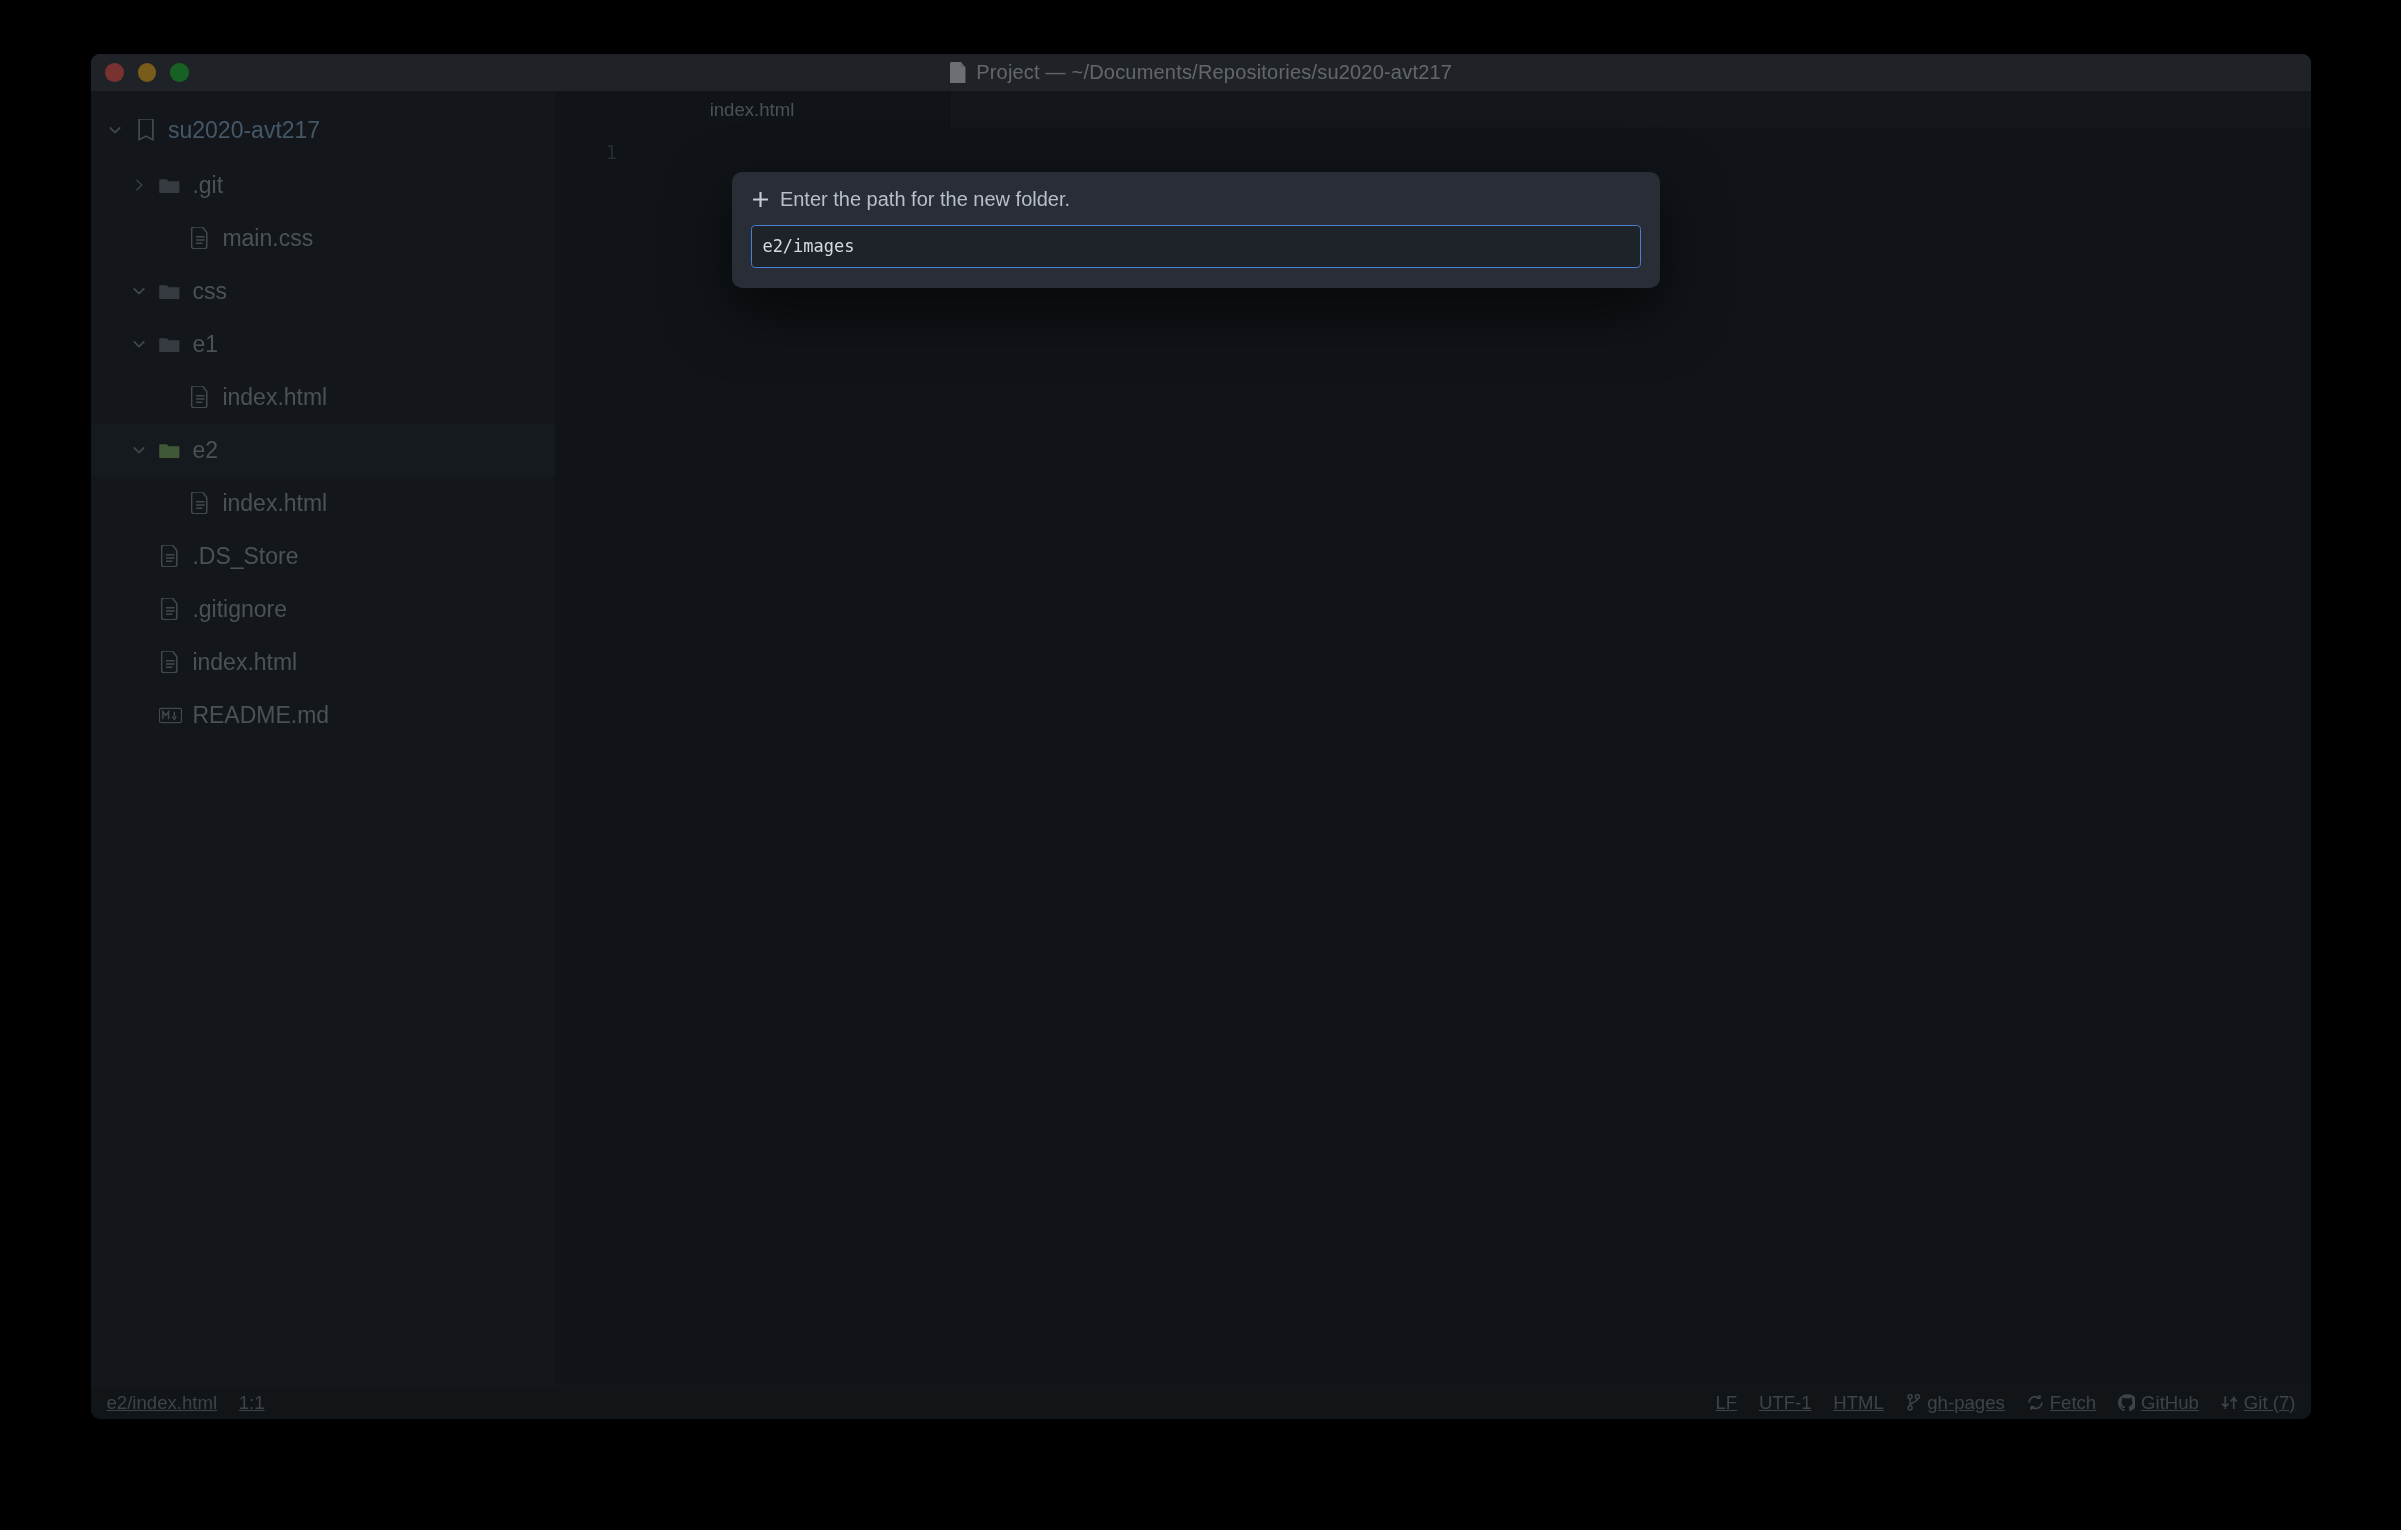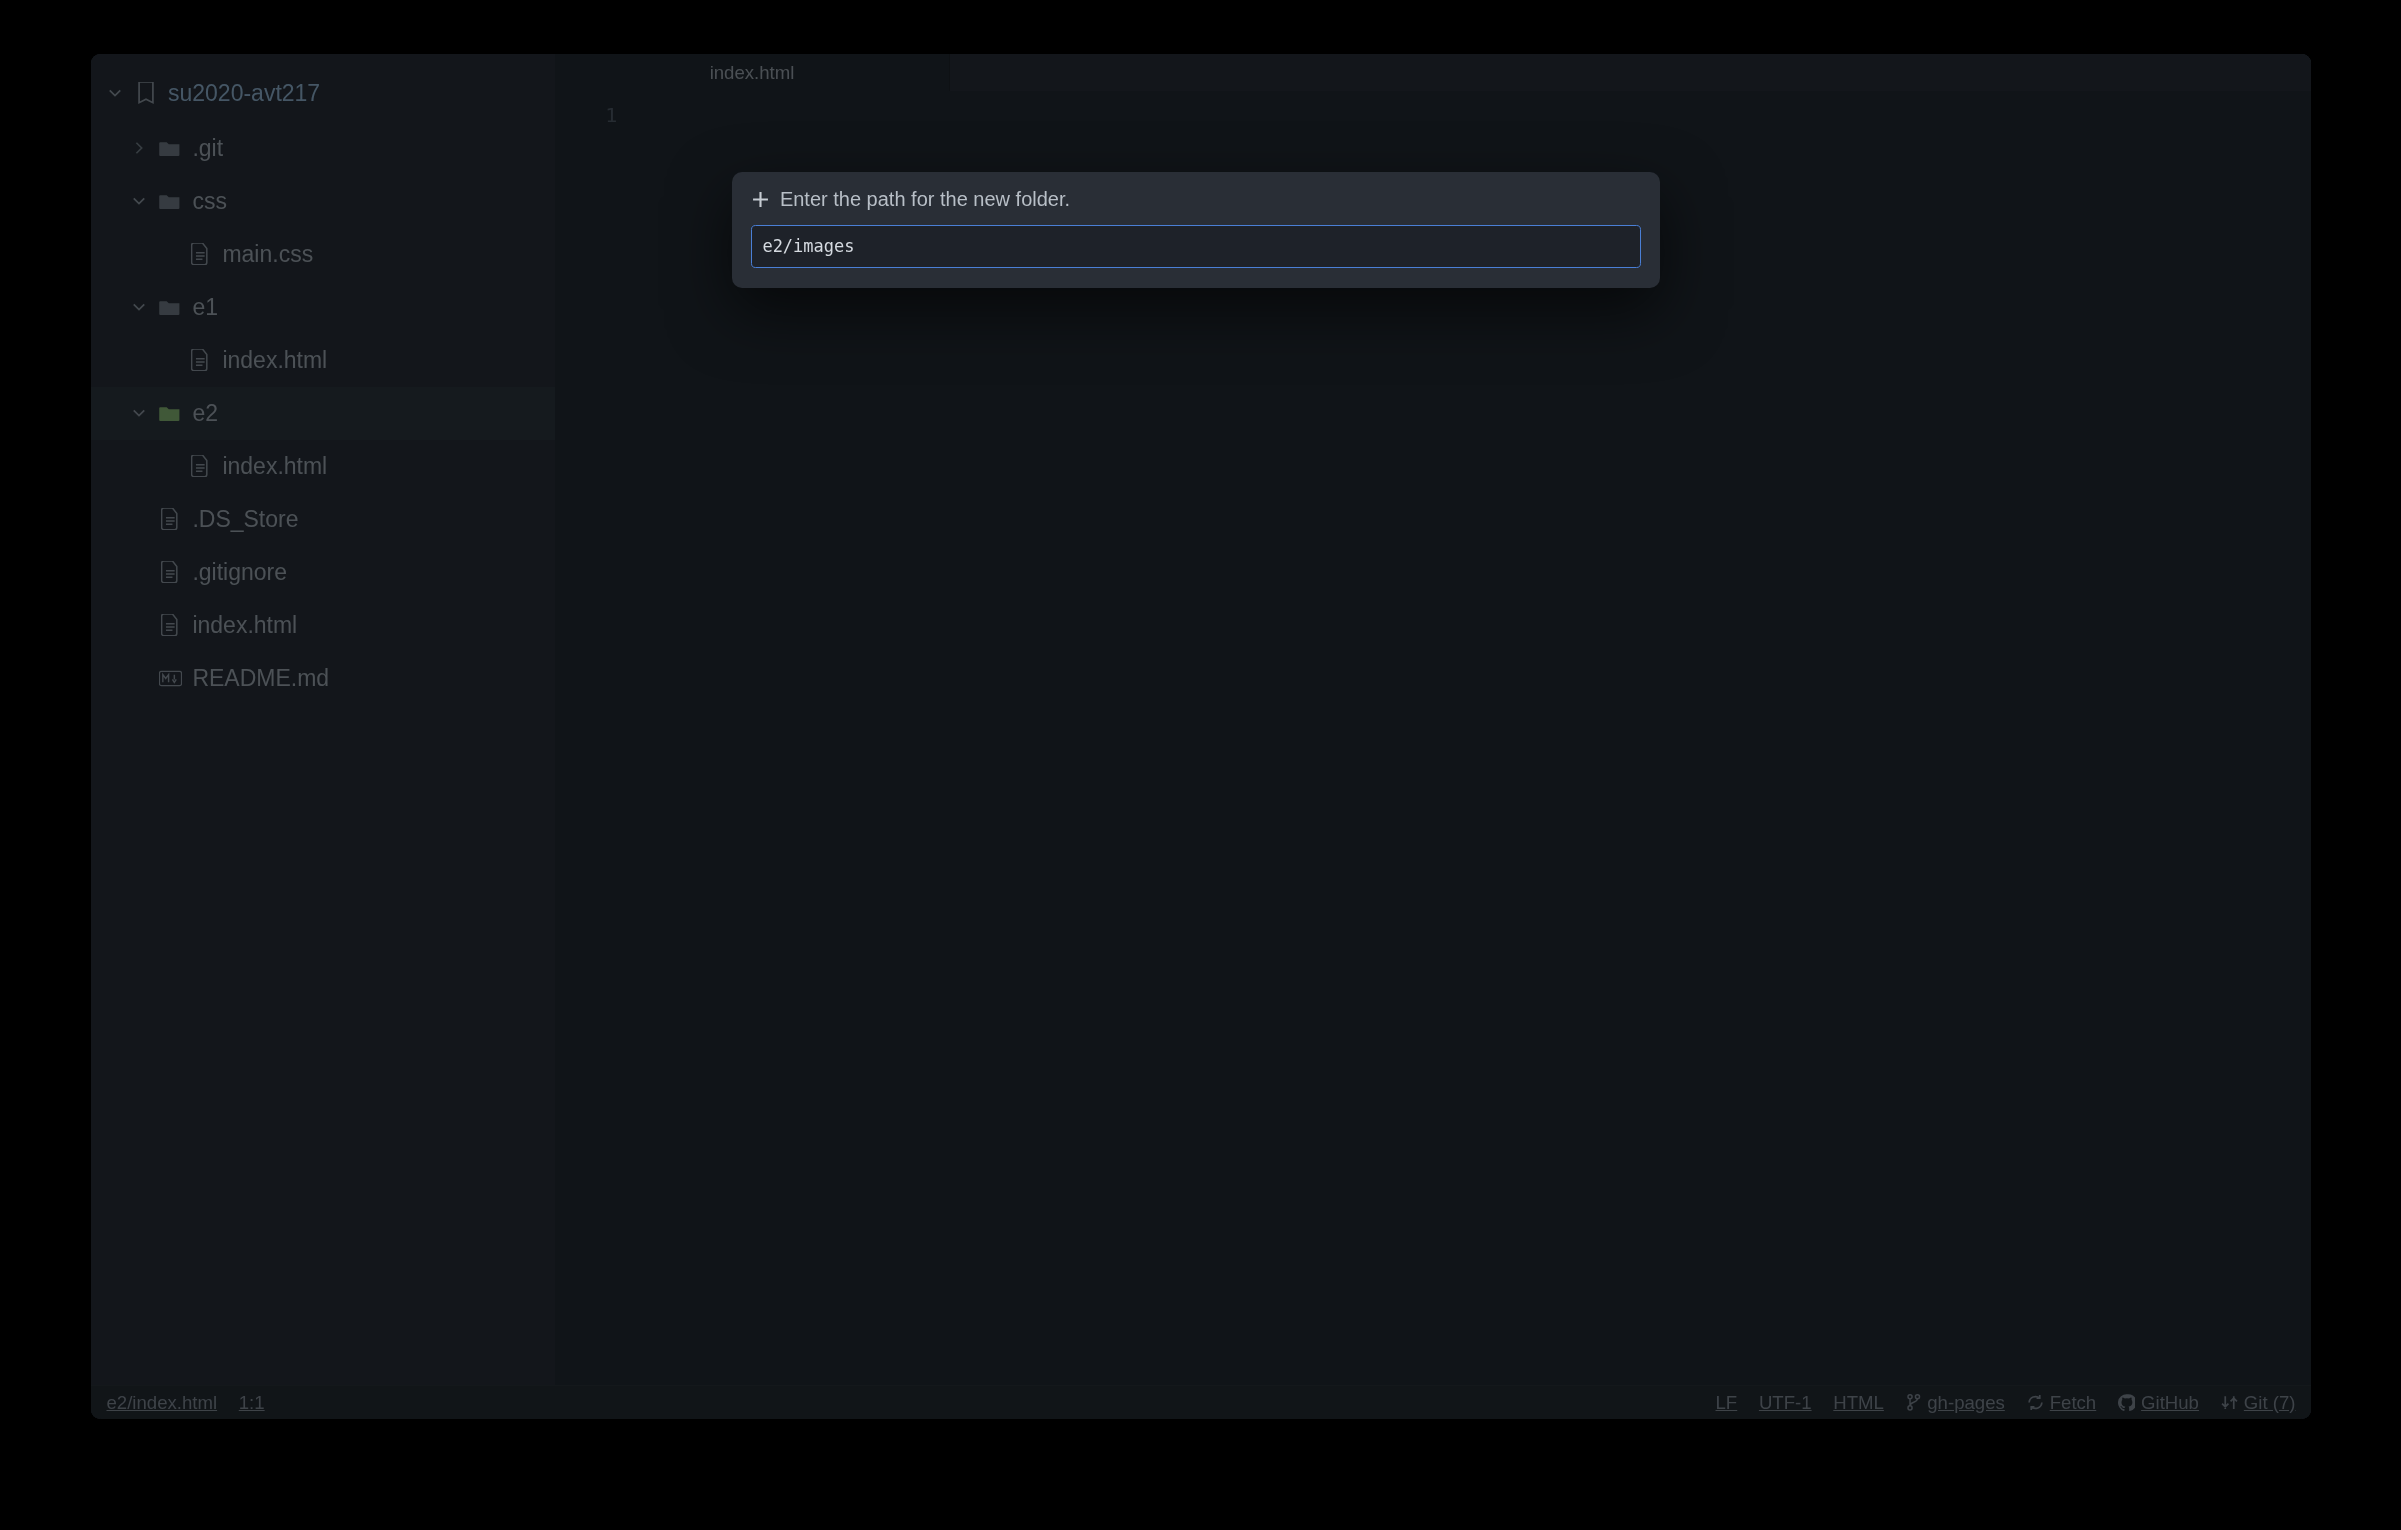--- a/index.html
+++ b/index.html
@@ -151,20 +151,36 @@
 
 
 svg { display:block; }
 </style>
 </head>
 <body>
 
 <div class="stage" id="stage" style="transform: scale(1);">
 <div class="app-window">
 
+  <div class="titlebar">
+    <div class="traffic-lights">
+      <div class="tl close"></div>
+      <div class="tl min"></div>
+      <div class="tl max"></div>
+    </div>
+    <div class="title-center">
+      <span class="doc-icon">
+        <svg width="17" height="21.7" viewBox="0 0 22 28">
+              <path d="M2 0h12l6 7v19a2 2 0 0 1-2 2H2a2 2 0 0 1-2-2V2a2 2 0 0 1 2-2z" fill="#e6e8eb"></path>
+              <path d="M14 0l6 7h-6z" fill="#c5c9cf"></path>
+            </svg>
+      </span>
+      <span class="title-text">Project — ~/Documents/Repositories/su2020-avt217</span>
+    </div>
+  </div>
 
   <div class="body">
 
     <div class="sidebar">
       <div class="tree">
 
         <div class="tree-row root">
           <span class="indent" style="width:4.6px"></span>
           <span class="chev">
             <svg width="14" height="14" viewBox="0 0 16 16">
@@ -187,45 +203,45 @@
                 </svg>
           </span>
           <span class="icon">
             <svg width="21.7" height="17" viewBox="0 0 20 16">
                   <path d="M1 2h6l2 2h10v10a1 1 0 0 1-1 1H1a1 1 0 0 1-1-1V3a1 1 0 0 1 1-1z" fill="#6d747e"></path>
                 </svg>
           </span>
           <span class="label">.git</span>
         </div>
 
+        <div class="tree-row file">
+          <span class="indent" style="width:59px"></span>
+          <span class="chev"></span>
+          <span class="icon">
+            <svg width="18.6" height="21.7" viewBox="0 0 16 20">
+                  <path d="M2 0h8l4 5v13a2 2 0 0 1-2 2H2a2 2 0 0 1-2-2V2a2 2 0 0 1 2-2z" fill="none" stroke="#8a919b" stroke-width="1.4"></path>
+                  <path d="M4 9h8M4 12h8M4 15h6" stroke="#8a919b" stroke-width="1.2"></path>
+                </svg>
+          </span>
+          <span class="label">main.css</span>
+        </div>
+
         <div class="tree-row">
           <span class="indent" style="width:29px"></span>
           <span class="chev">
             <svg width="14" height="14" viewBox="0 0 16 16">
                   <path d="M2 5l6 6 6-6" stroke="#8a919b" stroke-width="2" fill="none"></path>
                 </svg>
           </span>
           <span class="icon">
             <svg width="21.7" height="17" viewBox="0 0 20 16">
                   <path d="M1 2h6l2 2h10v10a1 1 0 0 1-1 1H1a1 1 0 0 1-1-1V3a1 1 0 0 1 1-1z" fill="#6d747e"></path>
                 </svg>
           </span>
           <span class="label">css</span>
-        </div>
-
-        <div class="tree-row file">
-          <span class="indent" style="width:59px"></span>
-          <span class="chev"></span>
-          <span class="icon">
-            <svg width="18.6" height="21.7" viewBox="0 0 16 20">
-                  <path d="M2 0h8l4 5v13a2 2 0 0 1-2 2H2a2 2 0 0 1-2-2V2a2 2 0 0 1 2-2z" fill="none" stroke="#8a919b" stroke-width="1.4"></path>
-                  <path d="M4 9h8M4 12h8M4 15h6" stroke="#8a919b" stroke-width="1.2"></path>
-                </svg>
-          </span>
-          <span class="label">main.css</span>
         </div>
 
         <div class="tree-row">
           <span class="indent" style="width:29px"></span>
           <span class="chev">
             <svg width="14" height="14" viewBox="0 0 16 16">
                   <path d="M2 5l6 6 6-6" stroke="#8a919b" stroke-width="2" fill="none"></path>
                 </svg>
           </span>
           <span class="icon">

